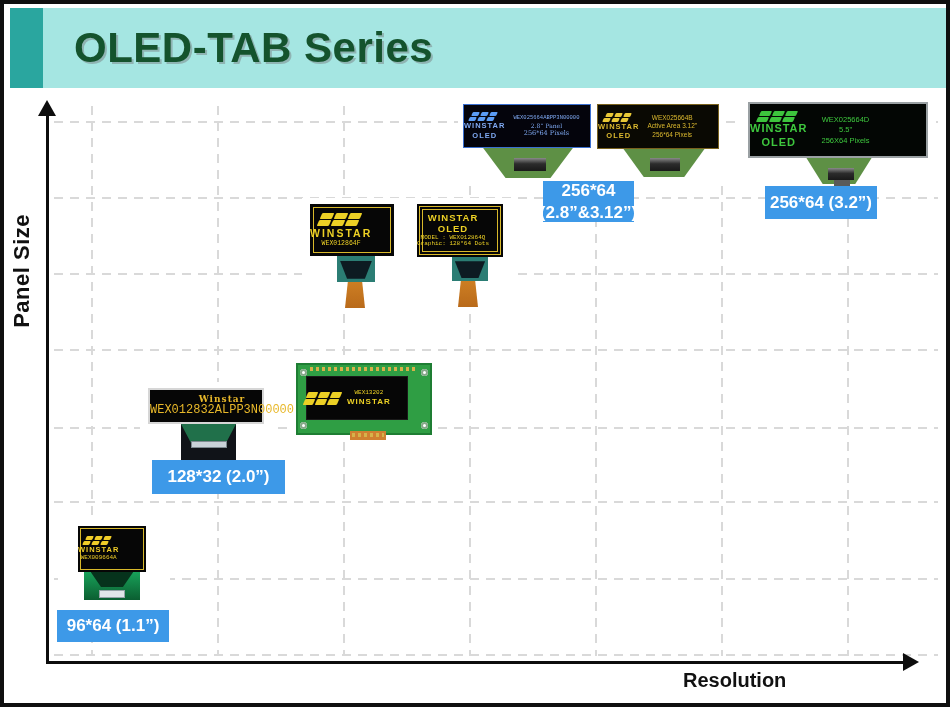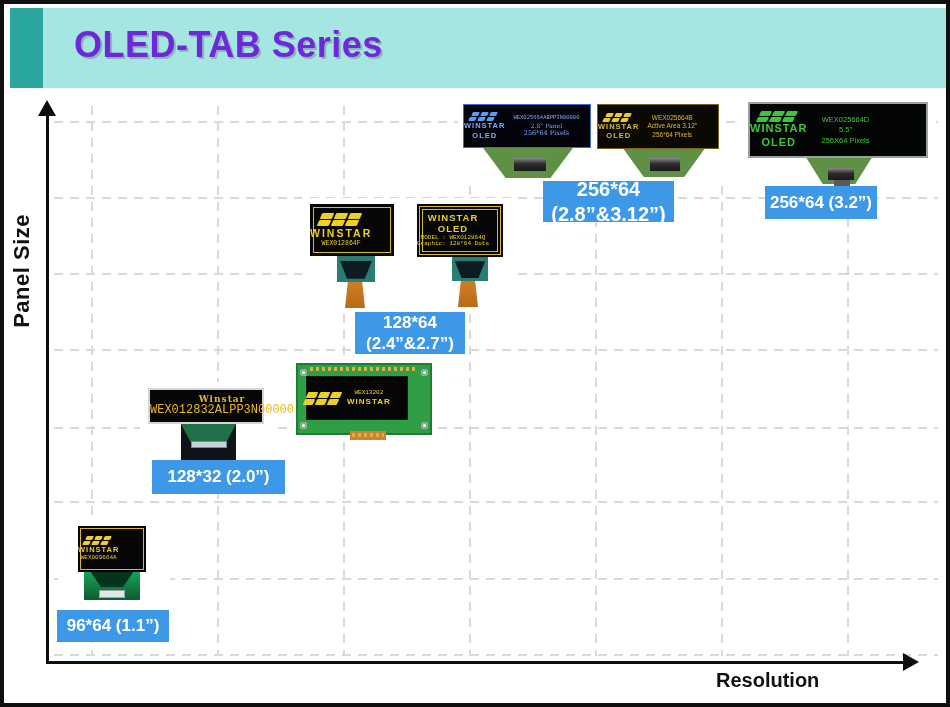--- a/index.html
+++ b/index.html
@@ -3,33 +3,33 @@
 <meta charset="utf-8">
 <style>
   html,body{margin:0;padding:0;background:#e9e9e9}
   .stage{position:relative;width:950px;height:707px;background:#fff;overflow:hidden;
          font-family:"Liberation Sans",sans-serif;color:#111}
   .frame{position:absolute;inset:0;border:4px solid #0f0f0f;z-index:60;pointer-events:none}
 
   
   .hdr-square{position:absolute;left:10px;top:8px;width:33px;height:80px;background:#2aa69f;z-index:10}
   .hdr-bar{position:absolute;left:43px;top:8px;width:903px;height:80px;background:#a5e6e2;z-index:9}
-  .hdr-title{position:absolute;left:74px;top:24px;z-index:11;font-size:36px;font-weight:bold;
-             letter-spacing:.5px;color:#6d28d9;text-shadow:2px 2px 0 rgba(125,138,140,.55)}
+  .hdr-title{position:absolute;left:74px;top:24px;z-index:11;font-size:42px;font-weight:bold;
+             letter-spacing:.5px;color:#14532d;text-shadow:2px 2px 0 rgba(125,138,140,.55)}
 
   
   .yaxis{position:absolute;left:46px;top:115px;width:3px;height:549px;background:#0d0d0d;z-index:6}
   .xaxis{position:absolute;left:46px;top:661px;width:860px;height:3px;background:#0d0d0d;z-index:6}
   .yarrow{position:absolute;left:38px;top:100px;width:0;height:0;z-index:6;
           border-left:9px solid transparent;border-right:9px solid transparent;border-bottom:16px solid #0d0d0d}
   .xarrow{position:absolute;left:903px;top:653px;width:0;height:0;z-index:6;
           border-top:9px solid transparent;border-bottom:9px solid transparent;border-left:16px solid #0d0d0d}
   .ylab{position:absolute;left:9px;top:214px;writing-mode:vertical-rl;transform:rotate(180deg);
         font-size:22px;font-weight:bold;z-index:6;letter-spacing:.5px}
-  .xlab{position:absolute;left:716px;top:669px;font-size:20px;font-weight:bold;z-index:6}
+  .xlab{position:absolute;left:683px;top:669px;font-size:20px;font-weight:bold;z-index:6}
 
   
   .gv{position:absolute;width:2px;top:106px;height:550px;z-index:1;
       background:repeating-linear-gradient(to bottom,#d9d9d9 0 9px,transparent 9px 16px)}
   .gh{position:absolute;height:2px;left:54px;width:884px;z-index:1;
       background:repeating-linear-gradient(to right,#d9d9d9 0 9px,transparent 9px 16px)}
 
   
   .photo{position:absolute;background:#fff;z-index:2}
 
@@ -224,24 +224,20 @@
       <span class="brand" style="font-size:9.5px">OLED</span>
       <span class="mono" style="font-size:6px">MODEL : WEX012864Q</span>
       <span class="mono" style="font-size:6px">Graphic: 128*64 Dots</span>
     </div>
   </div>
   <div class="connT" style="left:452px;top:257px;width:36px;height:24px">
     <div class="dk"></div>
   </div>
   <div class="fpc" style="left:458px;top:281px;width:20px;height:26px"></div>
 
-  <div class="badge" style="left:355px;top:312px;width:110px;height:42px">
-    <span>128*64</span>
-    <span>(2.4”&amp;2.7”)</span>
-  </div>
 
   <div class="photo" style="left:458px;top:98px;width:268px;height:88px"></div>
   <div class="scr" style="left:463px;top:104px;width:128px;height:44px;--lg:#5b9cf5;border:1px solid #3a6fd0;background:#04040c">
     <div class="row" style="gap:8px">
       <span class="rcol" style="color:#7fa9f2">
         <span class="wlogo" style="--lw:7px;--lh:4px">
             <span class="r">
               <i></i>
               <i></i>
               <i></i>
@@ -286,21 +282,21 @@
       <span class="rcol" style="color:#dcb92f">
         <span style="font-size:6.5px">WEX025664B</span>
         <span style="font-size:6.5px">Active Area 3.12”</span>
         <span style="font-size:6.5px">256*64 Pixels</span>
       </span>
     </div>
   </div>
   <div class="pcbtab" style="left:618px;top:149px;width:92px;height:28px"></div>
   <div class="conn" style="left:650px;top:158px;width:30px;height:13px"></div>
 
-  <div class="badge" style="left:543px;top:181px;width:131px;height:41px;font-size:20px">
+  <div class="badge" style="left:543px;top:181px;width:91px;height:41px;font-size:17px">
     <span>256*64</span>
     <span>(2.8”&amp;3.12”)</span>
   </div>
 
   <div class="photo" style="left:742px;top:96px;width:194px;height:94px"></div>
   <div class="scr" style="left:748px;top:102px;width:180px;height:56px;--lg:#3dc43d;border:2px solid #9aa0a3;background:#030604">
     <div class="row" style="gap:14px">
       <span class="rcol" style="color:#3ec73e">
         <span class="wlogo" style="--lw:11px;--lh:5px">
             <span class="r">

